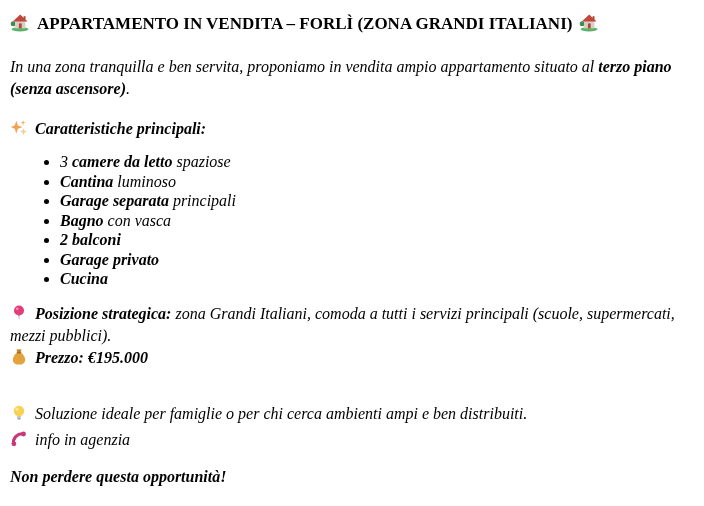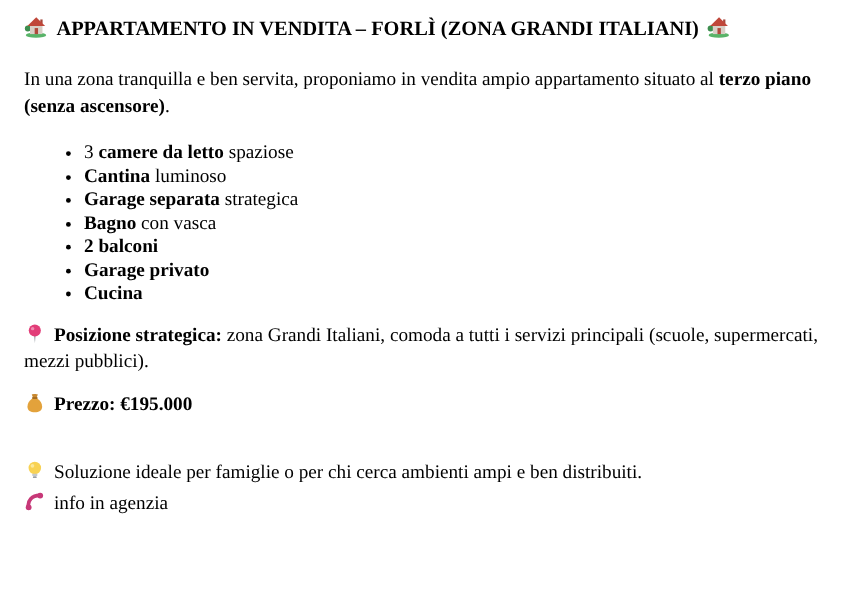--- a/index.html
+++ b/index.html
@@ -1,35 +1,35 @@
 <!DOCTYPE html>
 <html><head>
 <meta charset="utf-8">
 <style>
   html, body { margin: 0; padding: 0; background: #ffffff; }
   body {
     width: 704px; height: 506px; overflow: hidden;
     font-family: "Liberation Serif", serif;
     font-size: 16px; color: #000000;
   }
-  .doc { padding: 12px 20px 0 20px; }
+  .doc { padding: 12px 20px 0 10px; }
   h1.title {
     font-size: 17px; font-weight: bold;
     margin: 0 0 20px 0; line-height: 24px;
     white-space: nowrap;
   }
-  p { margin: 0; line-height: 22px; }
+  p { margin: 0; line-height: 22px; font-style: italic; }
   .intro { margin-bottom: 18px; }
   .features-heading { margin-bottom: 12px; font-weight: bold; }
   ul.features {
     margin: 0 0 14px 0; padding: 0 0 0 50px;
     line-height: 19.5px; list-style: disc;
   }
-  ul.features li { margin: 0; padding: 0; }
-  .location { margin-bottom: 14px; }
+  ul.features li { margin: 0; padding: 0; font-style: italic; }
+  .location { }
   .price { margin-bottom: 34px; font-weight: bold; }
   .solution { margin-bottom: 4px; }
   .contact { margin-bottom: 15px; }
   .closing { font-weight: bold; }
   b { font-weight: bold; }
   .icon {
     display: inline-block; width: 18px; height: 18px;
     vertical-align: -3px; margin-right: 7px;
   }
   .icon svg { display: block; width: 100%; height: 100%; }
@@ -54,25 +54,30 @@
       <circle cx="3.2" cy="11.8" r="2.5" fill="#3e8e4f"></circle>
       <rect x="5" y="8.8" width="10.4" height="7.6" fill="#d8cfc6"></rect>
       <rect x="13.6" y="4.2" width="1.9" height="3.6" fill="#a4473b"></rect>
       <polygon points="2.8,9.6 10.2,2.4 17.6,9.6" fill="#c0473a"></polygon>
       <rect x="8.9" y="11.4" width="2.8" height="5" fill="#b0493c"></rect>
     </svg></span>
   </h1>
 
   <p class="intro"><span>In una zona tranquilla e ben servita, proponiamo in vendita ampio appartamento situato al </span><b>terzo piano (senza ascensore)</b><span>.</span></p>
 
+  <p class="features-heading"><span class="icon"><svg viewBox="0 0 20 20">
+      <path d="M7 2 L8.8 7.2 L14 9 L8.8 10.8 L7 16 L5.2 10.8 L0.8 9 L5.2 7.2 Z" fill="#f0a358"></path>
+      <path d="M15 10 L16 13 L19 14 L16 15 L15 18 L14 15 L11 14 L14 13 Z" fill="#f6c98e"></path>
+      <path d="M14.5 1 L15.3 3.2 L17.5 4 L15.3 4.8 L14.5 7 L13.7 4.8 L11.5 4 L13.7 3.2 Z" fill="#f3b26f"></path>
+    </svg></span><span>Caratteristiche principali:</span></p>
 
   <ul class="features">
     <li><span>3 </span><b>camere da letto</b><span> spaziose</span></li>
     <li><span></span><b>Cantina</b><span> luminoso</span></li>
-    <li><span></span><b>Garage separata</b><span> strategica</span></li>
+    <li><span></span><b>Garage separata</b><span> principali</span></li>
     <li><span></span><b>Bagno</b><span> con vasca</span></li>
     <li><span></span><b>2 balconi</b><span></span></li>
     <li><span></span><b>Garage privato</b><span></span></li>
     <li><span></span><b>Cucina</b><span></span></li>
   </ul>
 
   <p class="location"><span class="icon"><svg viewBox="0 0 20 20">
       <polygon points="9.2,12.2 10.8,12.2 10.1,19" fill="#a9aeb4"></polygon>
       <circle cx="10" cy="7.2" r="5.6" fill="#e23d78"></circle>
       <circle cx="8" cy="5.4" r="1.6" fill="#f08bb0"></circle>
@@ -90,14 +95,15 @@
       <rect x="7.6" y="13.2" width="4.8" height="2" rx="0.6" fill="#c3c8cd"></rect>
       <rect x="8.2" y="15.4" width="3.6" height="1.7" rx="0.8" fill="#9aa0a6"></rect>
     </svg></span><span>Soluzione ideale per famiglie o per chi cerca ambienti ampi e ben distribuiti.</span></p>
 
   <p class="contact"><span class="icon"><svg viewBox="0 0 20 20">
       <path d="M4.2 15.8 C2.8 9.2 7.6 3.8 15.2 4.2" fill="none" stroke-width="3.4" stroke-linecap="round" stroke="#c73878"></path>
       <circle cx="4.3" cy="15.4" r="2.7" fill="#c73878"></circle>
       <circle cx="15" cy="4.4" r="2.7" fill="#c73878"></circle>
     </svg></span><span>info in agenzia</span></p>
 
+  <p class="closing"><span>Non perdere questa opportunità!</span></p>
 
 </div>
 
 </body></html>

